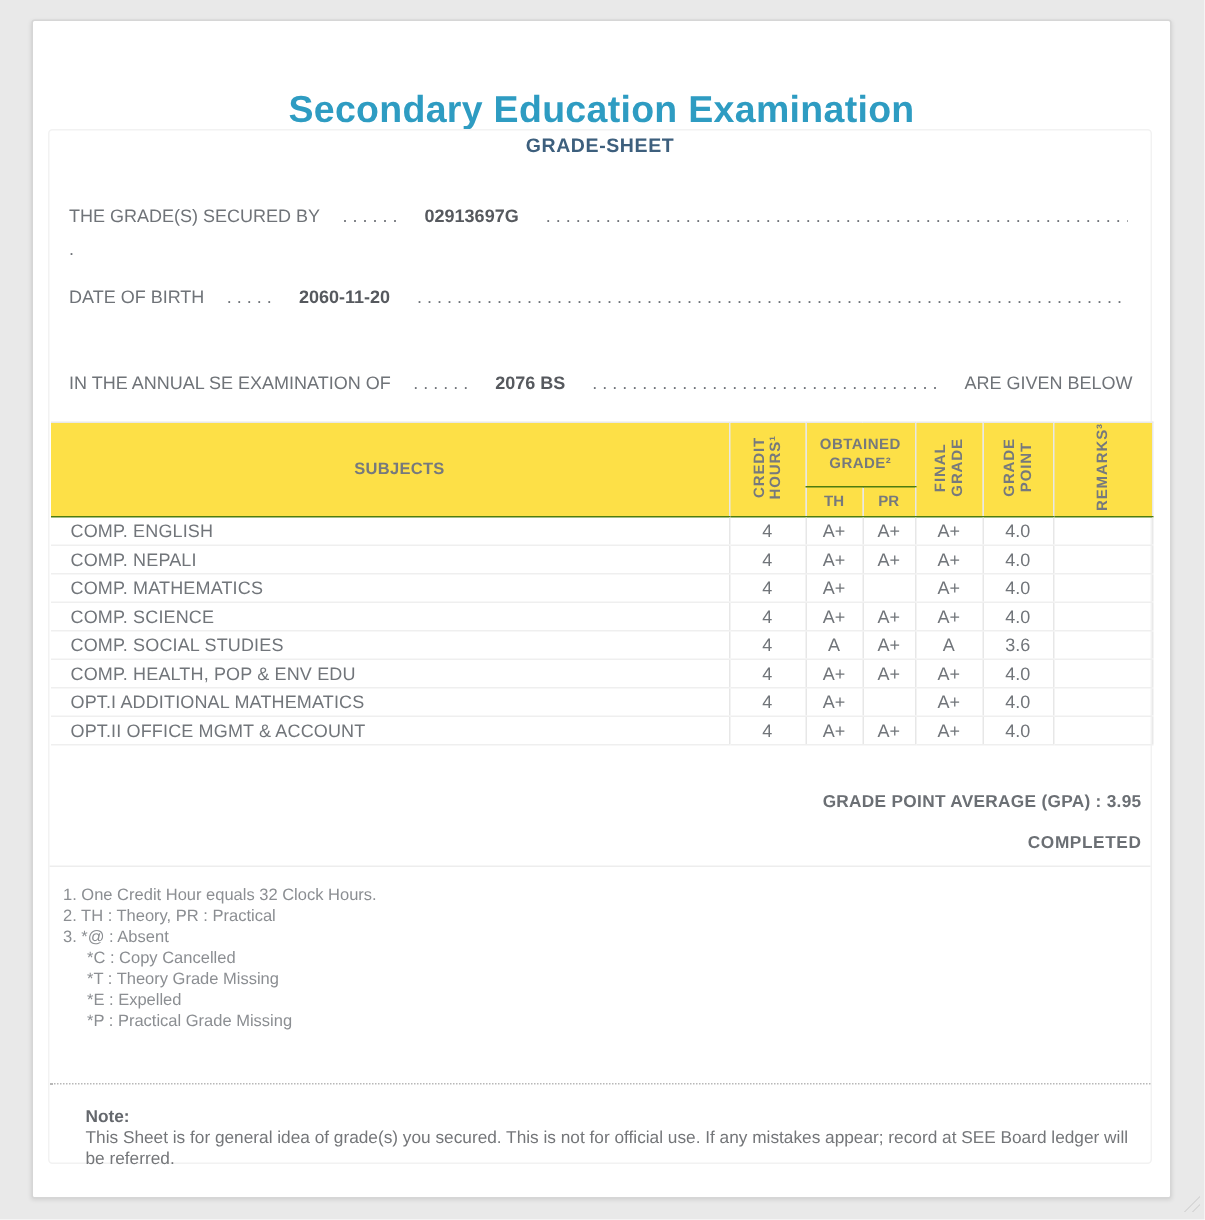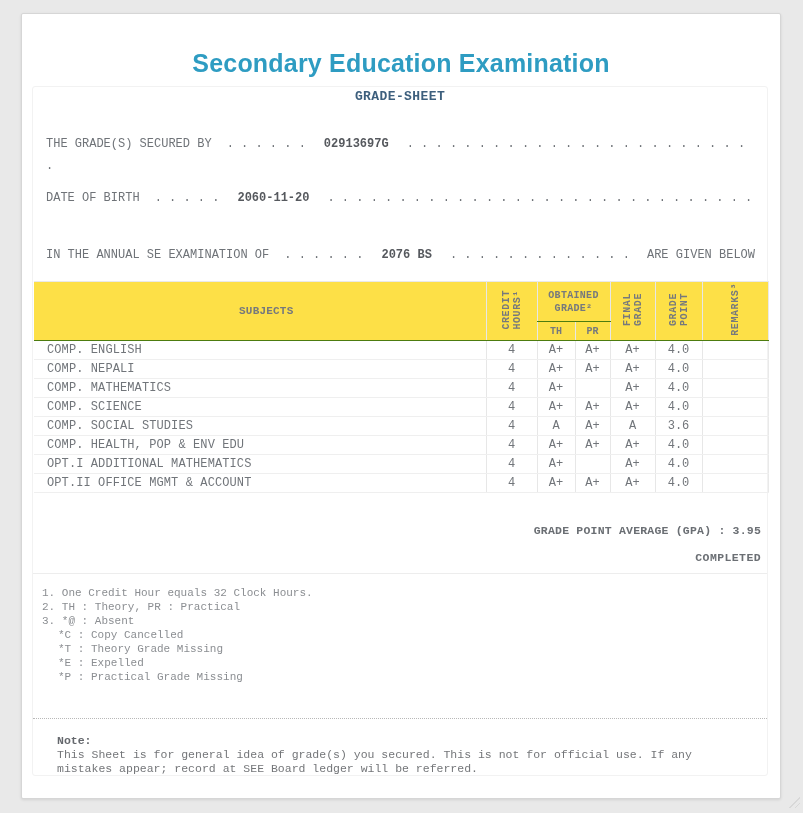--- a/index.html
+++ b/index.html
@@ -11,34 +11,33 @@
   }
   .card {
     position:absolute; left:21px; top:13px;
     width:758px; height:784px;
     background:#ffffff;
     border:1px solid #d6d6d6;
     border-radius:2px;
     box-shadow:0 1px 3px rgba(0,0,0,0.10);
   }
   .title {
-    margin-top:34px;
+    margin-top:44px;
     text-align:center;
     font-size:25px; font-weight:bold;
     color:#2e9cc2; letter-spacing:0.2px;
     line-height:30px;
   }
   .content {
     position:absolute; left:10px; top:72px;
     width:736px; height:690px;
     background:#ffffff;
     border:1px solid #f2f2f2;
     border-radius:3px;
     box-sizing:border-box;
-    font-family:Liberation Mono, monospace;
   }
   .subtitle {
     margin-top:2px;
     text-align:center;
     font-size:13px; font-weight:bold;
     color:#3d5f7d; letter-spacing:0.4px;
     line-height:16px;
   }
   .formline {
     display:flex; align-items:baseline;

